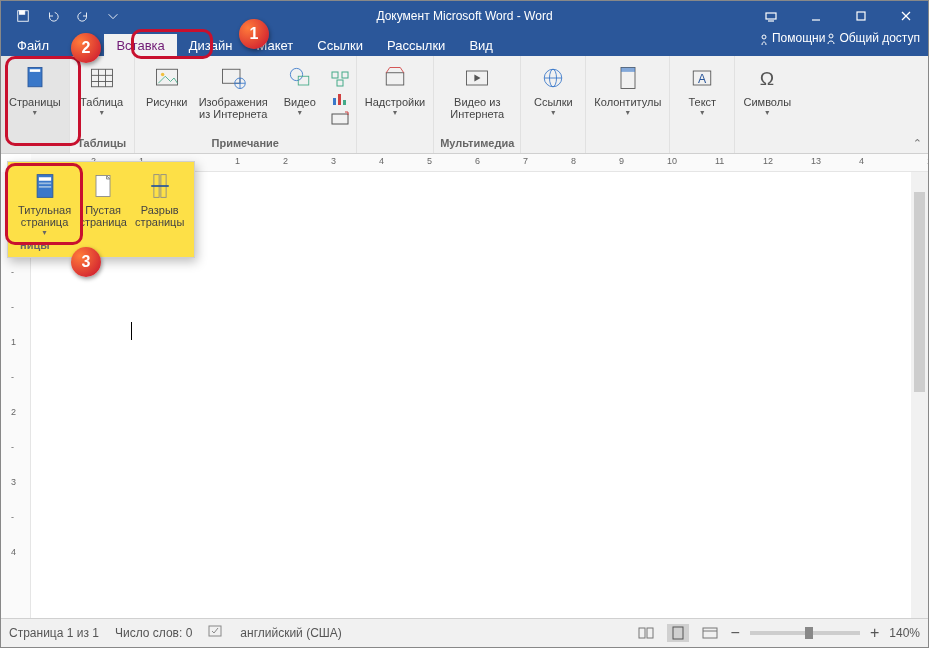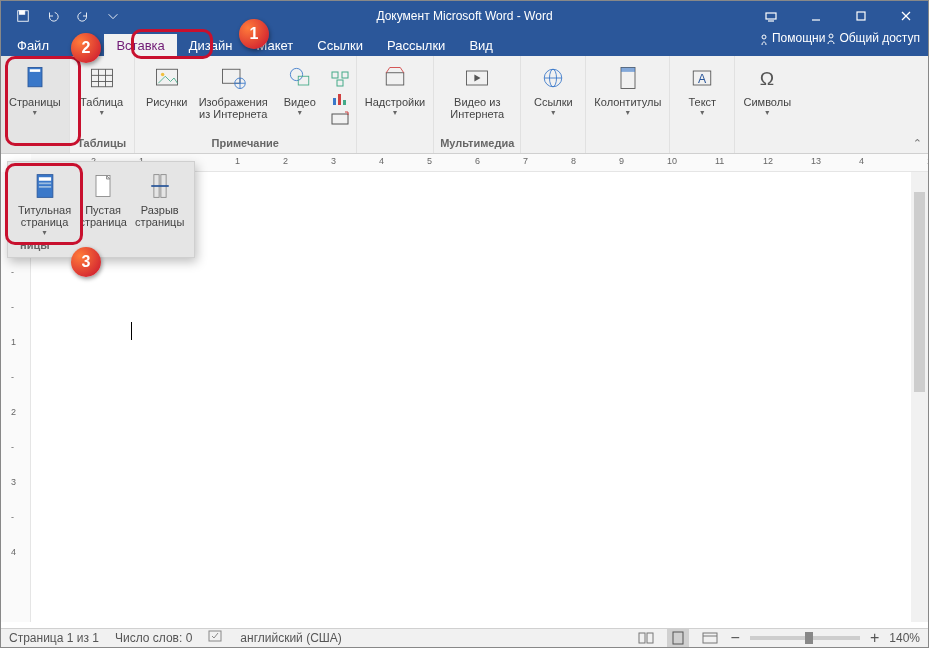--- a/index.html
+++ b/index.html
@@ -41,29 +41,29 @@
 .ruler-v .tick { position: absolute; left: 10px; }
 
 
 .docarea { position: absolute; top: 171px; left: 30px; right: 0; bottom: 25px; background: #fff; overflow: hidden; }
 .page { position: absolute; top: 60px; left: 40px; width: 800px; height: 1100px; background: #fff; }
 .cursor { position: absolute; top: 6px; left: 80px; width: 1px; height: 18px; background: #000; }
 .scrollbar-v { position: absolute; right: 0; top: 0; bottom: 0; width: 17px; background: #f1f1f1; }
 .scrollbar-v .thumb { position: absolute; top: 20px; left: 3px; width: 11px; height: 200px; background: #cdcdcd; }
 
 
-.statusbar { position: absolute; bottom: 0; left: 0; right: 0; height: 19px; background: #f1f1f1; border-top: 1px solid #d0d0d0; display: flex; align-items: center; font-size: 12px; color: #555; padding: 0 8px; gap: 16px; }
+.statusbar { position: absolute; bottom: 0; left: 0; right: 0; height: 29px; background: #f1f1f1; border-top: 1px solid #d0d0d0; display: flex; align-items: center; font-size: 12px; color: #555; padding: 0 8px; gap: 16px; }
 .statusbar .right { margin-left: auto; display: flex; align-items: center; gap: 10px; }
 .viewbtn { width: 22px; height: 18px; display: flex; align-items: center; justify-content: center; }
 .viewbtn.active { background: #d0d0d0; }
 .zoomslider { width: 110px; height: 4px; background: #cdcdcd; position: relative; }
 .zoomslider .thumb { position: absolute; top: -4px; left: 55px; width: 8px; height: 12px; background: #888; }
 
 
-.pages-popup { position: absolute; top: 160px; left: 6px; background: #e5e5e5; border: 1px solid #cfcfcf; box-shadow: 2px 4px 10px rgba(0,0,0,0.25); display: flex; padding: 6px 8px 4px; z-index: 50; flex-direction: column; }
+.pages-popup { position: absolute; top: 160px; left: 6px; background: #fde047; border: 1px solid #cfcfcf; box-shadow: 2px 4px 10px rgba(0,0,0,0.25); display: flex; padding: 6px 8px 4px; z-index: 50; flex-direction: column; }
 .pages-popup .row { display: flex; gap: 4px; }
 .pages-popup .grouplabel { font-size: 11px; color: #666; padding: 2px 4px; }
 
 
 .hl { position: absolute; border: 3px solid #c8102e; border-radius: 10px; z-index: 100; pointer-events: none; }
 .badge { position: absolute; width: 30px; height: 30px; border-radius: 50%; background: radial-gradient(circle at 30% 30%, #ff7b3a, #c8102e); color: #fff; font-weight: bold; font-size: 16px; display: flex; align-items: center; justify-content: center; box-shadow: 1px 2px 4px rgba(0,0,0,0.4); z-index: 101; }
 
 svg.icon-svg { width: 28px; height: 28px; }
 </style>
 </head>

